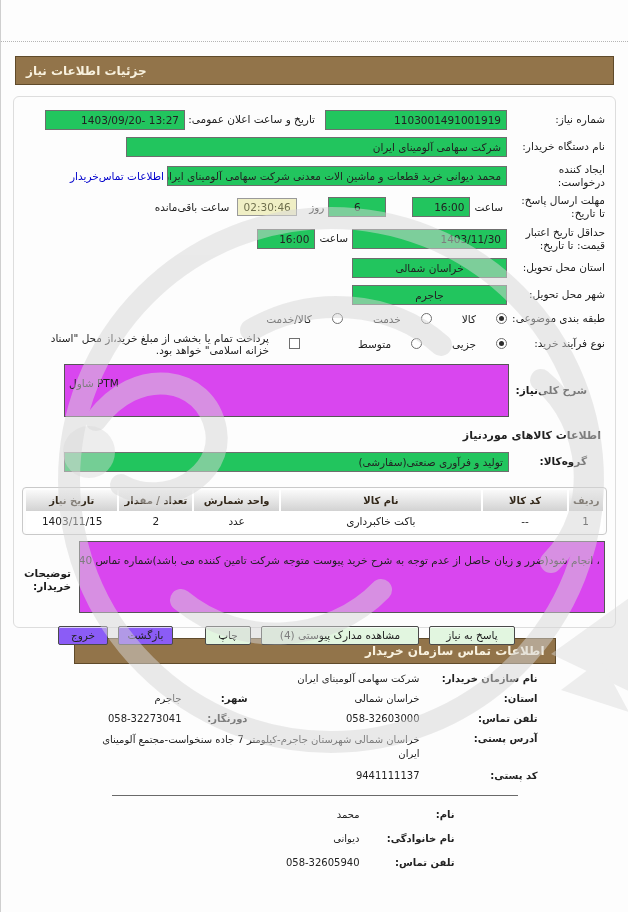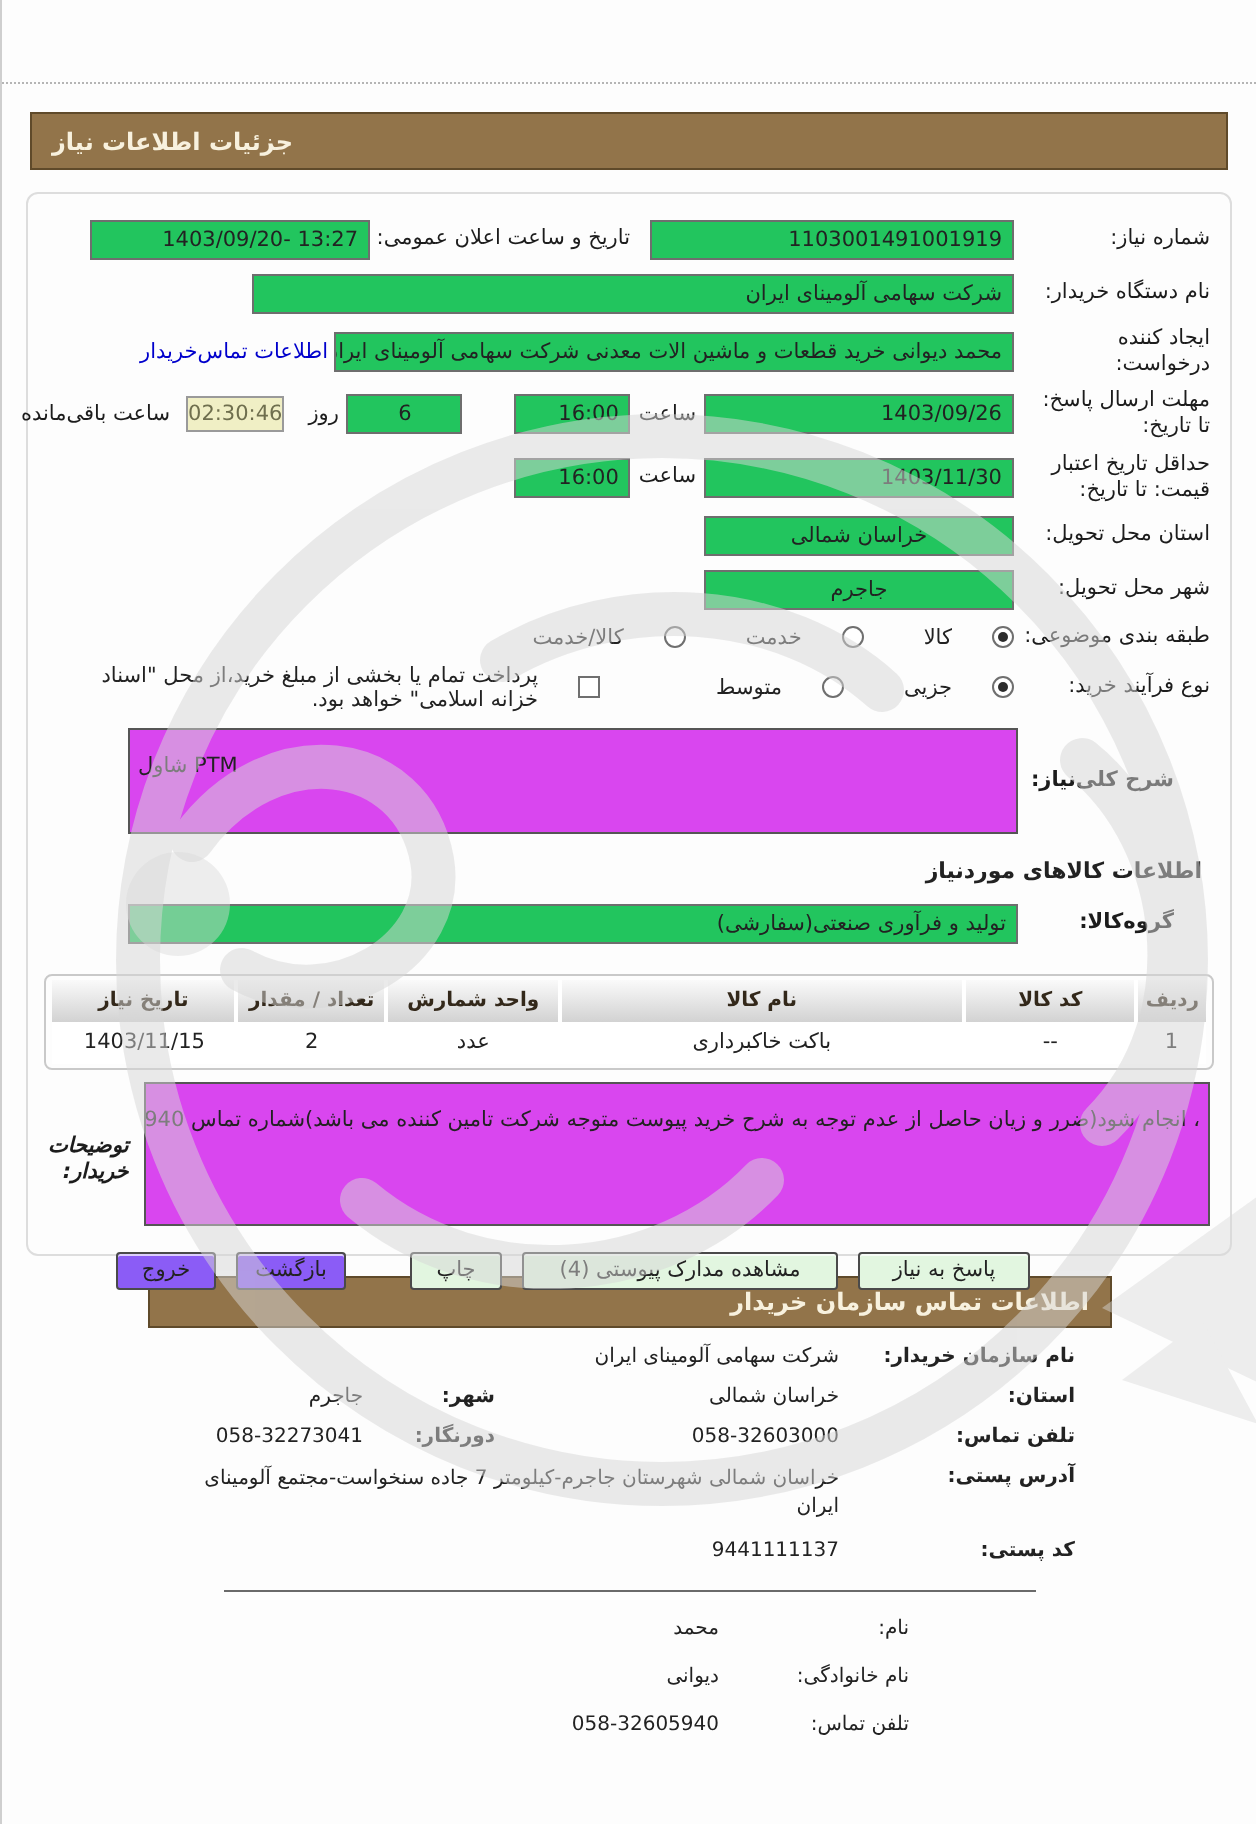--- a/index.html
+++ b/index.html
@@ -49,21 +49,21 @@
 
   .tablewrap { margin:14px 8px 0 8px; border:1px solid #c9c9c9; border-radius:4px; padding:2px 3px; }
   table { width:100%; border-collapse:collapse; table-layout:fixed; }
   thead th { background:linear-gradient(#fafafa,#d2d2d2); font-size:10px; font-weight:bold;
              color:#33281a; height:21px; border-left:2px solid #fff; }
   thead th:last-child { border-left:none; }
   tbody td { font-size:10.5px; text-align:center; height:21px; background:#fff; }
 
   .notesrow { display:flex; align-items:flex-start; margin:6px 10px 0 10px; }
   .notesbox { width:543px; height:72px; white-space:nowrap; direction:rtl; text-align:right; }
-  .noteslbl { margin-right:8px; margin-top:26px; font-weight:bold;font-style:italic; }
+  .noteslbl { margin-right:8px; margin-top:26px; font-weight:bold; }
 
   .btnrow { display:flex; align-items:center; gap:10px; margin:13px 100px 0 14px; }
   .btn { height:19px; border:1px solid #4a4a4a; border-radius:2px; font-size:10.5px;
          font-family:"DejaVu Sans", sans-serif; color:#222; padding:0 6px; cursor:pointer;
          box-shadow:inset 0 1px 0 rgba(255,255,255,.7); white-space:nowrap; }
   .green { background:#e2f6e0; }
   .pink  { background:#8b5cf6; }
   .btn-print { margin-left:22px; }
 
   .contact { width:482px; margin:8px auto 0 auto; }
@@ -71,21 +71,21 @@
   .clabel { font-weight:bold; width:118px; flex-shrink:0; }
   .cval1 { width:172px; text-align:right; flex-shrink:0; }
   .ltrnum { direction:ltr; }
   .clabel2 { font-weight:bold; width:66px; flex-shrink:0; }
   .cval2 { direction:ltr; text-align:right; }
   .addr { line-height:1.4; }
 
   .sep { border:none; border-top:1px solid #6a6a6a; margin:14px 38px 0 38px; }
   .ktitle { font-size:10.5px; font-weight:bold; margin:20px 42px 0 0; }
   .krow { display:flex; margin:13px 101px 0 0; font-size:10px; }
-  .klabel { font-weight:normal; width:95px; flex-shrink:0; }
+  .klabel { font-weight:bold; width:95px; flex-shrink:0; }
   .kval { width:110px; text-align:right; }
 </style>
 </head>
 <body>
 
 <div class="page">
 
   <svg class="wm" width="628" height="912" viewBox="0 0 628 912">
     <g fill="none" stroke="#d7d7d7" stroke-width="22" opacity="0.5" stroke-linecap="round">
       <circle cx="330" cy="480" r="262"></circle>
@@ -124,21 +124,20 @@
     <div class="frow">
       <span class="lbl w95 pre">ایجاد کننده
 درخواست:</span>
       <div class="tbox" style="width:340px; overflow:hidden; white-space:nowrap">محمد دیوانی خرید قطعات و ماشین الات معدنی شرکت سهامی آلومینای ایران</div>
       <a href="#" class="link">اطلاعات تماس‌خریدار</a>
     </div>
 
     <div class="frow">
       <span class="lbl w95 pre">مهلت ارسال پاسخ:
 تا تاریخ:</span>
-      <div class="tbox num" style="width:155px">1403/09/26</div>
       <span class="lbl" style="margin:0 4px">ساعت</span>
       <div class="tbox num" style="width:58px">16:00</div>
       <div class="tbox ctr" style="width:58px; margin-right:26px">6</div>
       <span class="lbl" style="margin:0 4px">روز</span>
       <div class="yellowbox">02:30:46</div>
       <span class="lbl">ساعت باقی‌مانده</span>
     </div>
 
     <div class="frow">
       <span class="lbl w95 pre">حداقل تاریخ اعتبار

